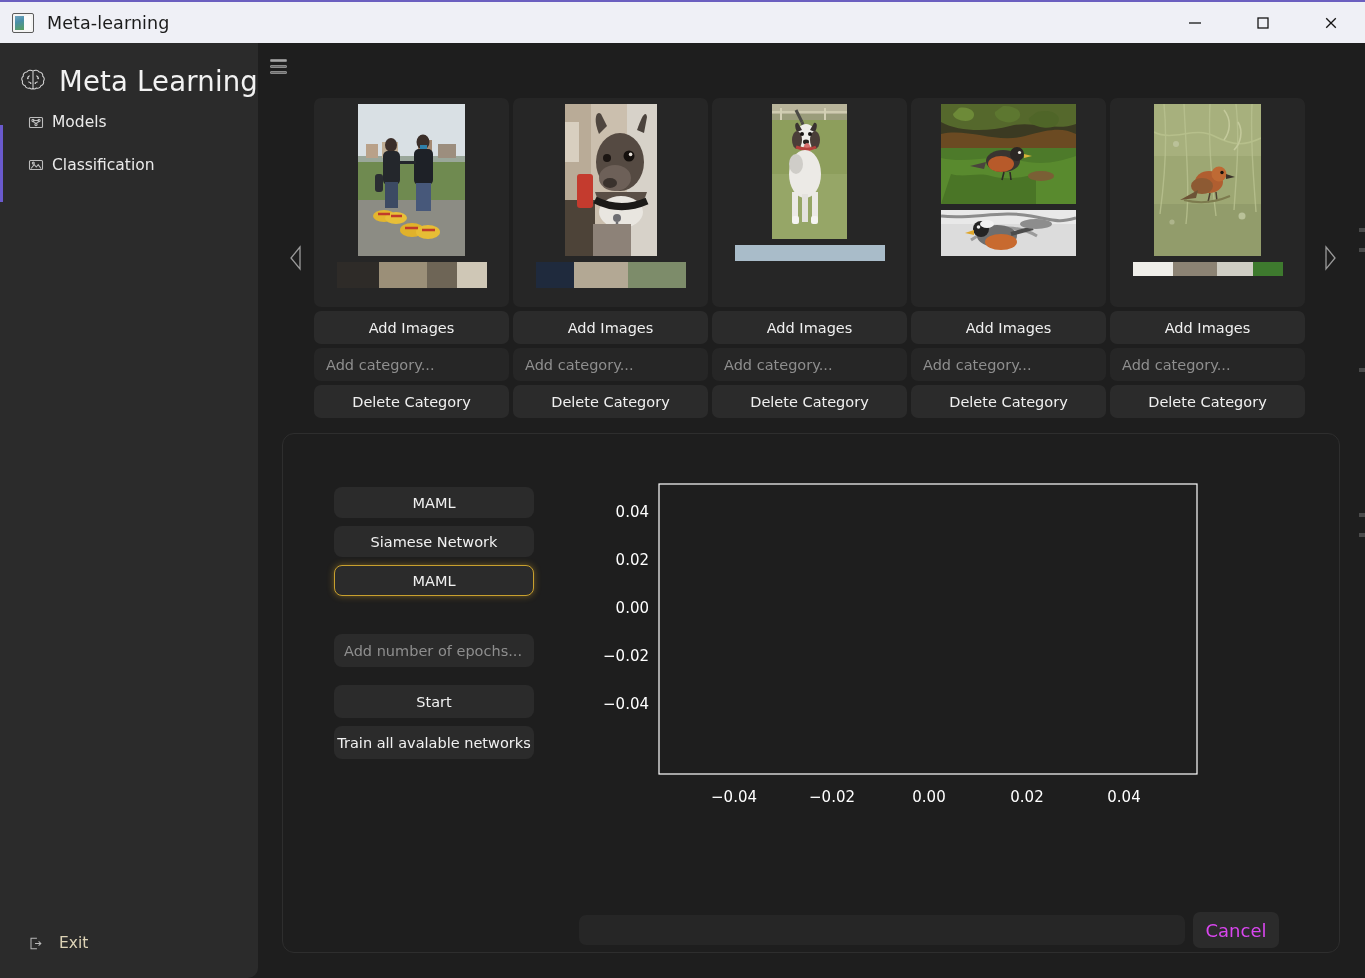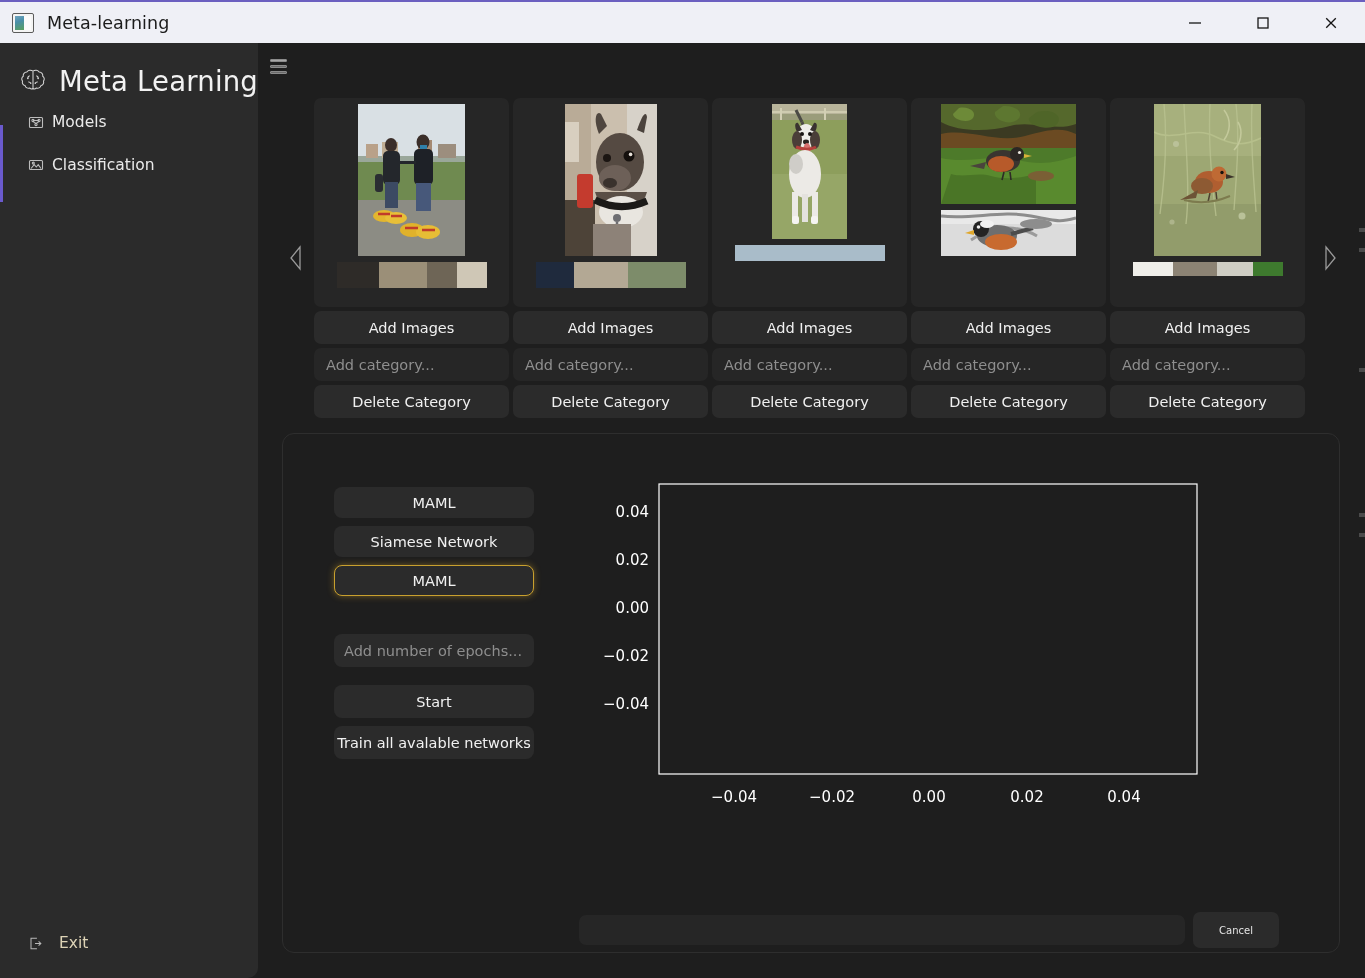--- a/index.html
+++ b/index.html
@@ -184,21 +184,21 @@
   .progress-row {
     position: absolute; left: 296px; top: 478px;
     width: 700px; height: 36px;
     display: flex; align-items: center; gap: 8px;
   }
   .progressbar {
     flex: 1; height: 30px; background: #262626; border-radius: 7px;
   }
   .cancel-btn {
     width: 86px; height: 36px; background: #2b2b2b;
-    border: none; border-radius: 7px; color: #e5e5e5; font-size: 10px;
+    border: none; border-radius: 7px; color: #d946ef; font-size: 18px;
     cursor: pointer; font-family: "DejaVu Sans", "Liberation Sans", sans-serif;
   }
 
   
   .sb-tick { position: absolute; right: 0; width: 6px; height: 4px; background: #4a4a4a; }
 </style>
 </head>
 <body>
 
 <div class="window">

